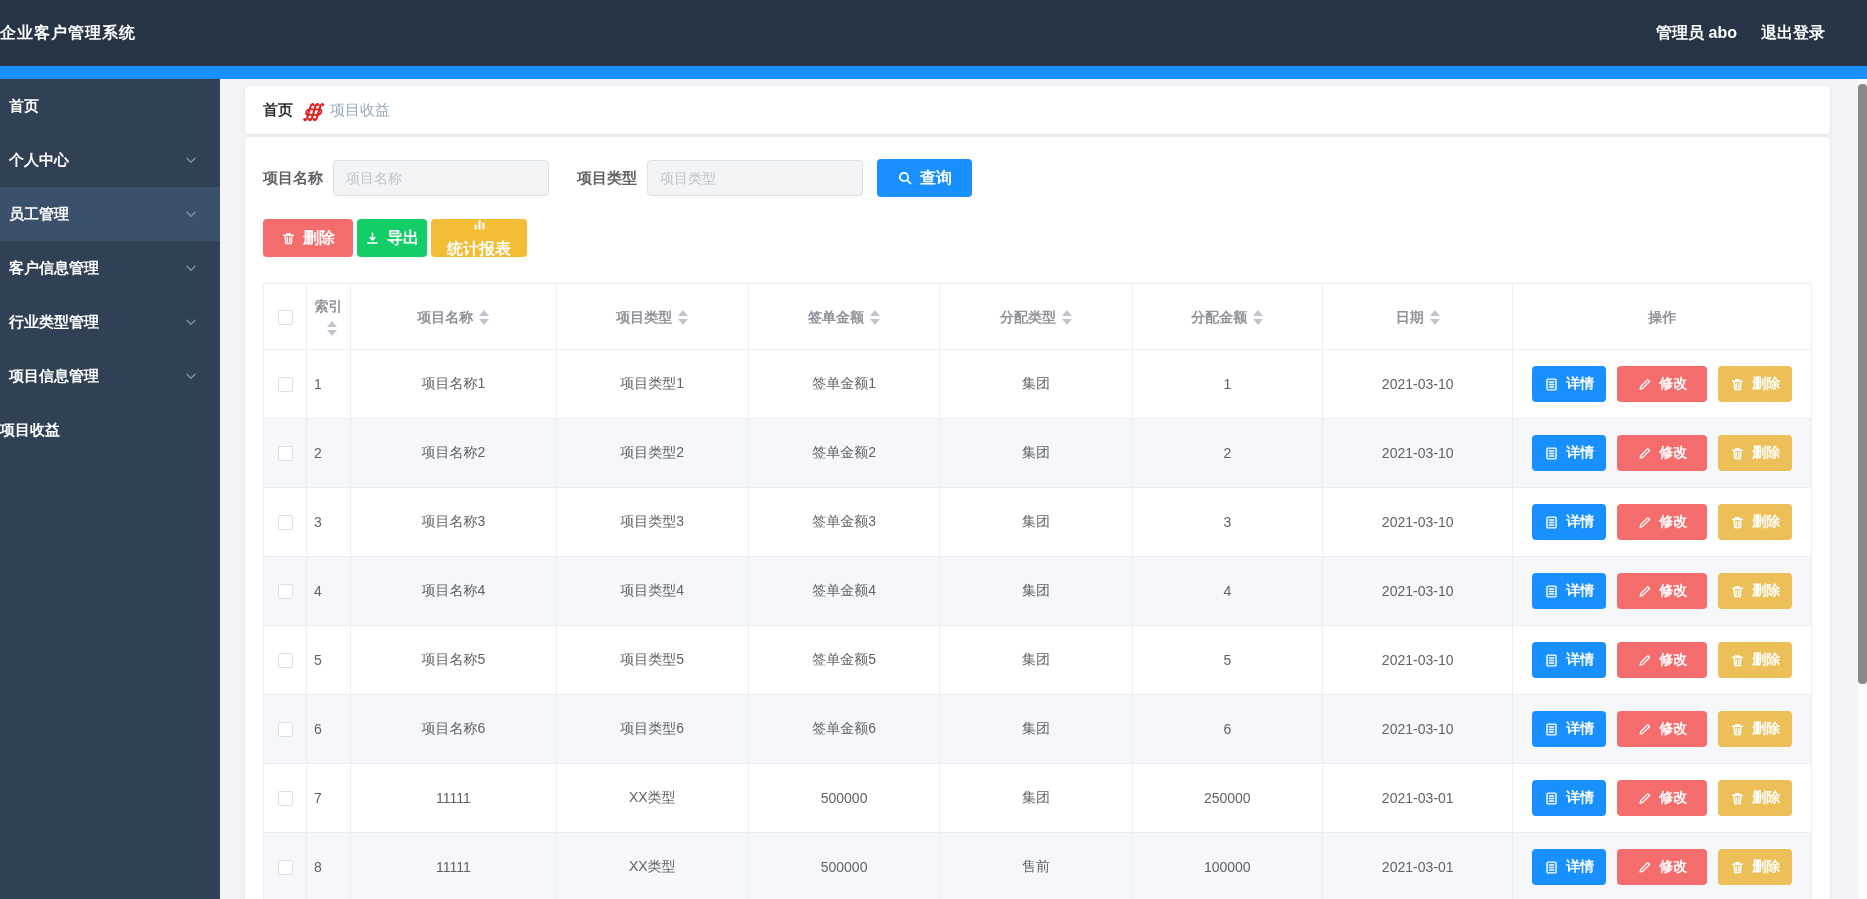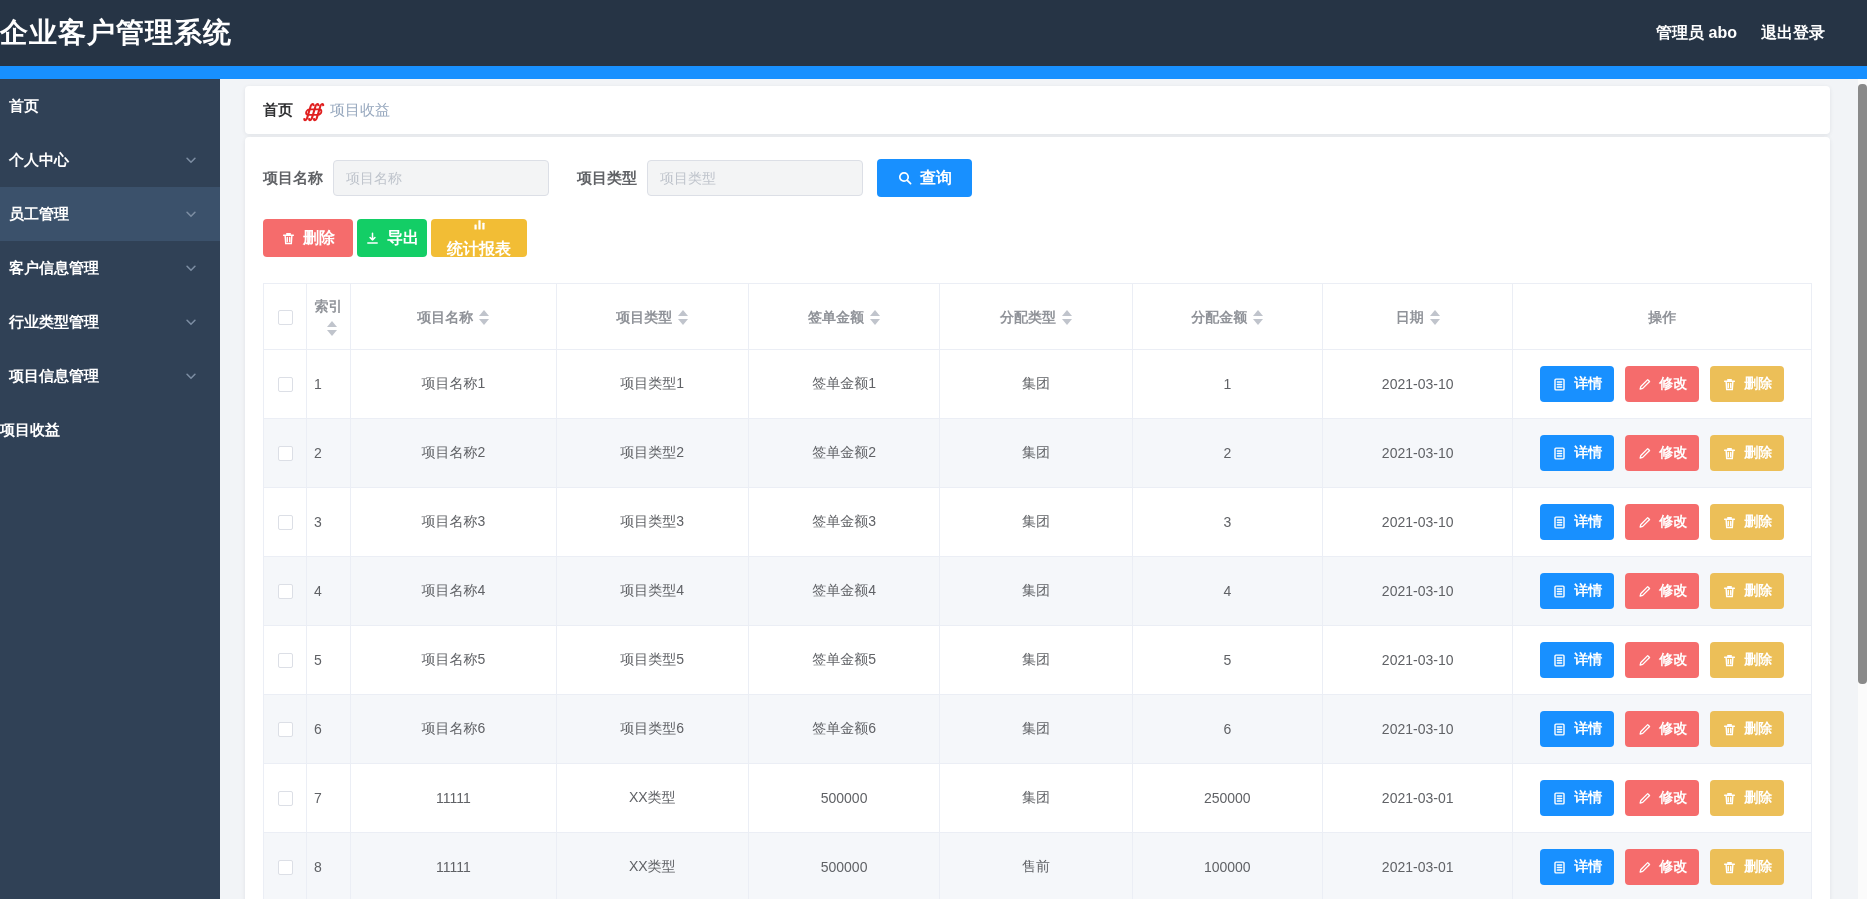--- a/index.html
+++ b/index.html
@@ -3,21 +3,21 @@
 <meta charset="utf-8">
 <style>
   * { margin:0; padding:0; box-sizing:border-box; }
   html,body { width:1867px; height:899px; overflow:hidden; }
   body { font-family:"Liberation Sans","DejaVu Sans",sans-serif; background:#f2f4f7; }
   .app { position:relative; width:1867px; height:899px; overflow:hidden; background:#f2f4f7; }
 
   
   .topbar { position:absolute; top:0; left:0; width:100%; height:66px; background:#263445; z-index:5; }
   .app-title { position:absolute; left:0px; top:0; height:66px; line-height:66px;
-               color:#fff; font-size:28px; font-weight:700; letter-spacing:1px; }
+               color:#fff; font-size:16px; font-weight:700; letter-spacing:1px; }
   .user-area { position:absolute; right:42px; top:0; height:66px; display:flex; align-items:center; gap:24px; }
   .user-area span { color:#fff; font-size:16px; font-weight:700; cursor:pointer; }
 
   .blue-strip { position:absolute; top:66px; left:0; width:100%; height:13px; background:#1890ff; z-index:4; }
 
   
   .sidebar { position:absolute; top:79px; left:0; width:220px; height:820px; background:#304156; z-index:3; }
   .menu-item { height:54px; display:flex; align-items:center; justify-content:space-between;
                padding:0 22px 0 9px; color:#ffffff; font-size:15px; font-weight:700; cursor:pointer; }
   .menu-item.active { background:#3b516b; }
@@ -74,21 +74,21 @@
               background:#fff; vertical-align:middle; cursor:pointer; }
 
   .sort-caret { display:inline-block; vertical-align:middle; margin-left:6px; }
   .sort-caret i { display:block; width:0; height:0; border-left:5px solid transparent;
                   border-right:5px solid transparent; }
   .sort-caret .up { border-bottom:6px solid #c0c4cc; margin-bottom:3px; }
   .sort-caret .dn { border-top:6px solid #c0c4cc; }
 
   .row-actions { display:flex; align-items:center; justify-content:center; gap:11px; }
   .btn-detail { background:#1890ff; height:36px; padding:0 12px; font-size:14px; }
-  .btn-edit   { background:#f56c6c; height:36px; padding:0 12px; font-size:14px; }
+  .btn-edit   { background:#f56c6c; height:36px; padding:0 20px; font-size:14px; }
   .btn-rowdel { background:#ecbf58; height:36px; padding:0 12px; font-size:14px; }
 
   
   .scroll-track { position:absolute; top:79px; right:0; width:9px; bottom:0; background:#fbfbfb; z-index:6; }
   .scroll-thumb { position:absolute; top:5px; right:0; width:9px; height:600px; background:#8a8a8a; border-radius:4px; }
 </style>
 </head>
 <body>
 
 <div class="app">

